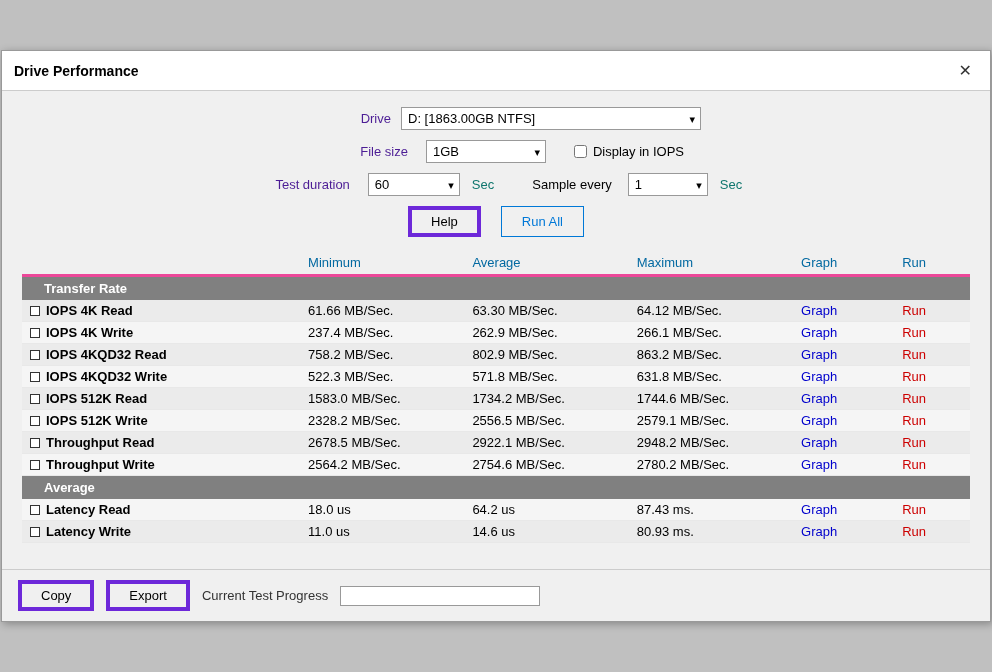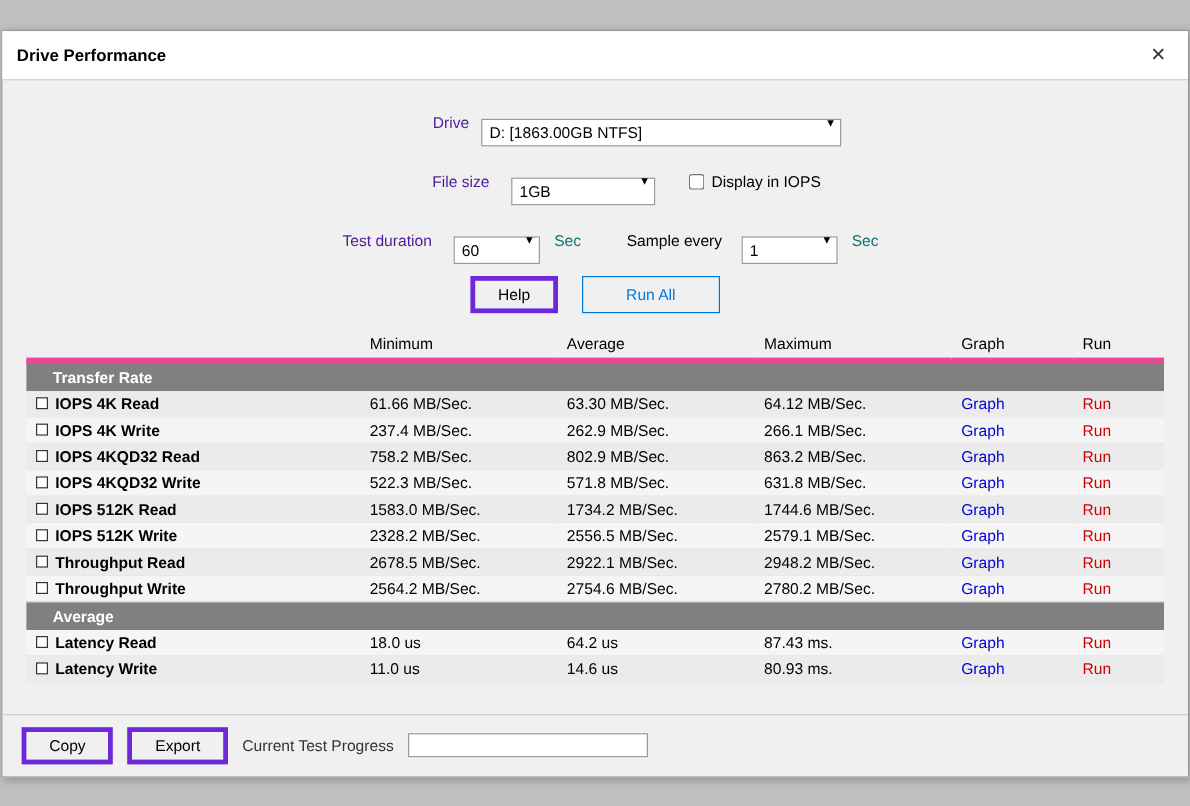--- a/index.html
+++ b/index.html
@@ -56,81 +56,80 @@
     }
     select, .select-box {
       border: 1px solid #999;
       background: white;
       padding: 3px 6px;
       font-size: 13px;
       appearance: none;
       -webkit-appearance: none;
       cursor: pointer;
       position: relative;
-      margin-top: 16px;
     }
     .select-wrapper {
       position: relative;
       display: inline-block;
     }
     .select-wrapper::after {
       content: '▾';
       position: absolute;
       right: 6px;
       top: 50%;
       transform: translateY(-50%);
       pointer-events: none;
       font-size: 11px;
     }
     .select-wrapper select {
       padding-right: 22px;
     }
     .drive-select { width: 300px; }
     .filesize-select { width: 120px; }
-    .duration-select { width: 72px; }
+    .duration-select { width: 92px; }
     .sample-select { width: 80px; }
     .checkbox-row {
       display: flex;
       align-items: center;
       gap: 6px;
       margin-left: 20px;
     }
     .row2 { gap: 8px; }
     .sec-label { margin-left: 4px; color: #0f766e; }
     .btn {
       border: 4px solid #6d28d9;
       background: #f0f0f0;
       padding: 4px 19px;
       font-size: 13px;
       cursor: pointer;
     }
     .run-all-btn {
       border: 1px solid #0078d7;
       color: #0078d7;
-      padding: 5px 36px;
+      padding: 5px 20px;
     }
     .buttons-row {
       display: flex;
       justify-content: center;
       gap: 20px;
       margin-bottom: 14px;
     }
     .table-section {
       width: 100%;
     }
     table {
       width: 100%;
       border-collapse: collapse;
     }
     th {
       text-align: left;
       padding: 4px 8px;
       font-weight: normal;
-      color: #000000;
-      border-bottom: 5px solid #ec4899;
+      color: #0369a1;
+      border-bottom: 3px solid #ec4899;
     }
     th:not(:first-child) { text-align: left; }
     .section-header td {
       background: #808080;
       color: white;
       font-weight: bold;
       padding: 4px 22px;
       font-size: 13px;
     }
     .data-row td {

